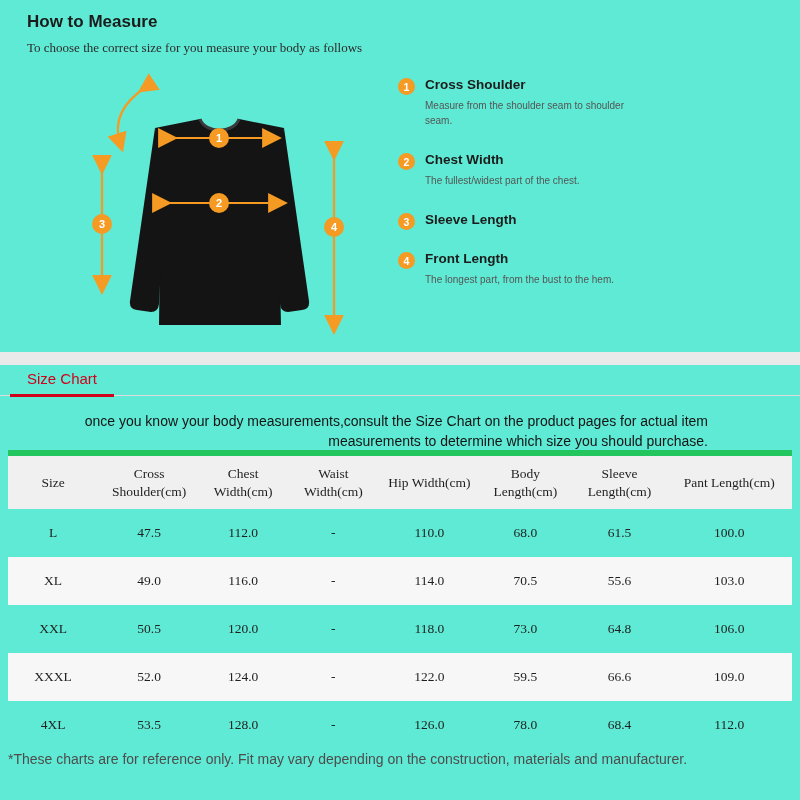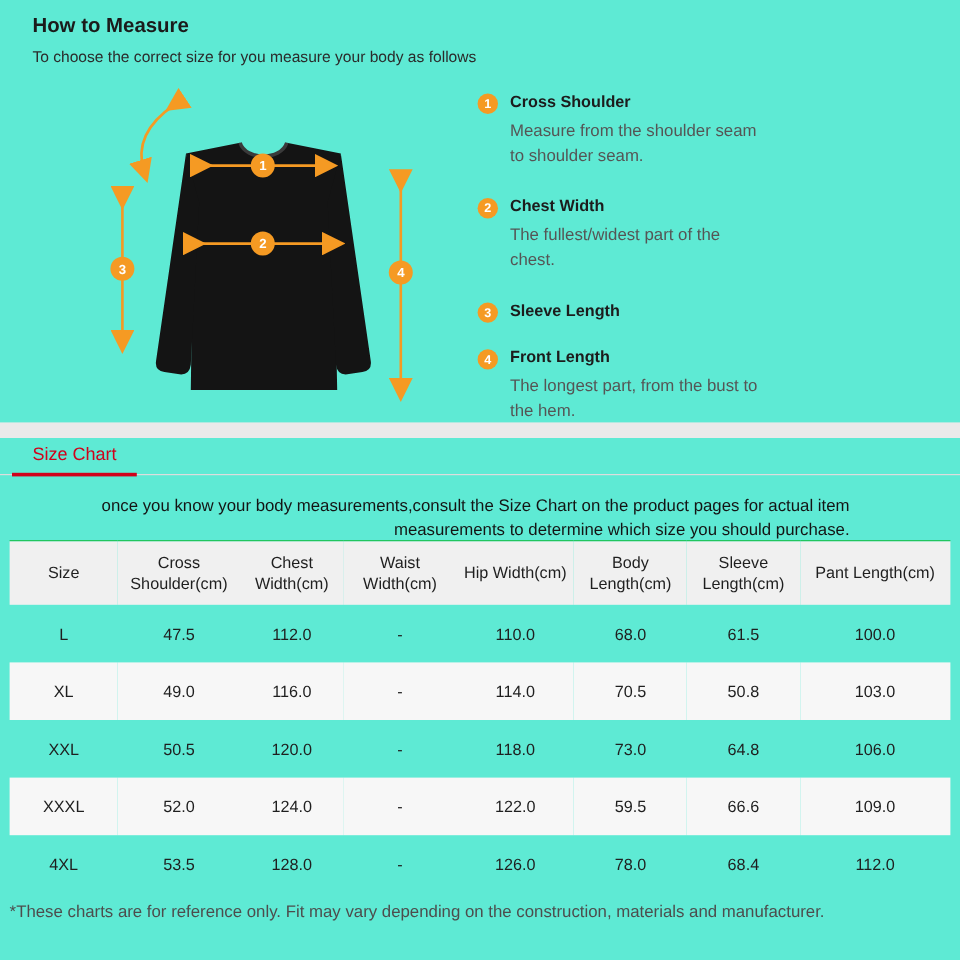--- a/index.html
+++ b/index.html
@@ -1,42 +1,42 @@
 <!DOCTYPE html>
 <html><head>
 <meta charset="utf-8">
 <style>
   * { margin:0; padding:0; box-sizing:border-box; }
   html,body { background:#fff; }
   body { font-family:"Liberation Sans","DejaVu Sans",sans-serif; color:#1b1b1b; }
   .page { position:relative; width:800px; height:800px; background:#5eead4; overflow:hidden; }
 
   .page-title { position:absolute; left:27px; top:12px; font-size:17px; font-weight:600; color:#1b1b1b; }
-  .page-subtitle { position:absolute; left:27px; top:40px; font-size:13px; color:#2b2b2b; }
+  .page-subtitle { position:absolute; left:27px; top:40px; font-size:13px; color:#2b2b2b;font-family:Liberation Serif, serif; }
 
   .diagram { position:absolute; left:52px; top:73px; width:300px; height:275px; }
 
   .instructions { position:absolute; left:398px; top:77px; width:265px; }
   .instr { position:relative; padding-left:27px; margin-bottom:24px; }
   .instr-num { position:absolute; left:0; top:1px; width:17px; height:17px; border-radius:50%;
                background:#F59A23; color:#fff; font-size:10.5px; font-weight:bold;
                display:flex; align-items:center; justify-content:center; }
   .instr-title { font-size:13.5px; font-weight:bold; color:#1c1c1c; margin-bottom:6px; }
-  .instr-desc { font-size:14px; color:#555; line-height:1.5; max-width:212px; }
+  .instr-desc { font-size:10px; color:#555; line-height:1.5; max-width:212px; }
 
   .section-divider { position:absolute; left:0; top:352px; width:800px; height:13px; background:#eaeaea; }
 
   .tab { position:absolute; left:27px; top:370px; font-size:15px; color:#D0021B; cursor:pointer; }
   .tab-line { position:absolute; left:0; top:395px; width:800px; height:1px; background:#ddd; }
   .tab-accent { position:absolute; left:10px; top:394px; width:104px; height:3px; background:#D0021B; }
 
   .intro { position:absolute; left:8px; top:411px; width:700px; font-size:14px; color:#141414; line-height:1.45;text-align:right; }
 
   table.size-chart { position:absolute; left:8px; top:450px; width:784px; border-collapse:collapse;
-                     border-top:1px solid #22c55e; table-layout:fixed; }
+                     border-top:6px solid #22c55e; table-layout:fixed;font-family:Liberation Serif, serif; }
   table.size-chart th { font-weight:400; background:#f0f0f0; font-size:13.5px; line-height:1.3;
                         text-align:center; vertical-align:middle; padding:9px 4px; color:#1f1f1f; }
   table.size-chart td { text-align:center; vertical-align:middle; font-size:13.5px; height:48px;
                         padding:0 4px; color:#1f1f1f; }
   table.size-chart tbody tr.alt { background:#f7f7f7; }
 
   .footnote { position:absolute; left:8px; top:751px; font-size:14px; color:#4d4d4d; }
 </style>
 </head>
 <body>
@@ -150,21 +150,21 @@
           <td>61.5</td>
           <td>100.0</td>
         </tr>
         <tr class="alt">
           <td>XL</td>
           <td>49.0</td>
           <td>116.0</td>
           <td>-</td>
           <td>114.0</td>
           <td>70.5</td>
-          <td>50.8</td>
+          <td>55.6</td>
           <td>103.0</td>
         </tr>
         <tr>
           <td>XXL</td>
           <td>50.5</td>
           <td>120.0</td>
           <td>-</td>
           <td>118.0</td>
           <td>73.0</td>
           <td>64.8</td>

